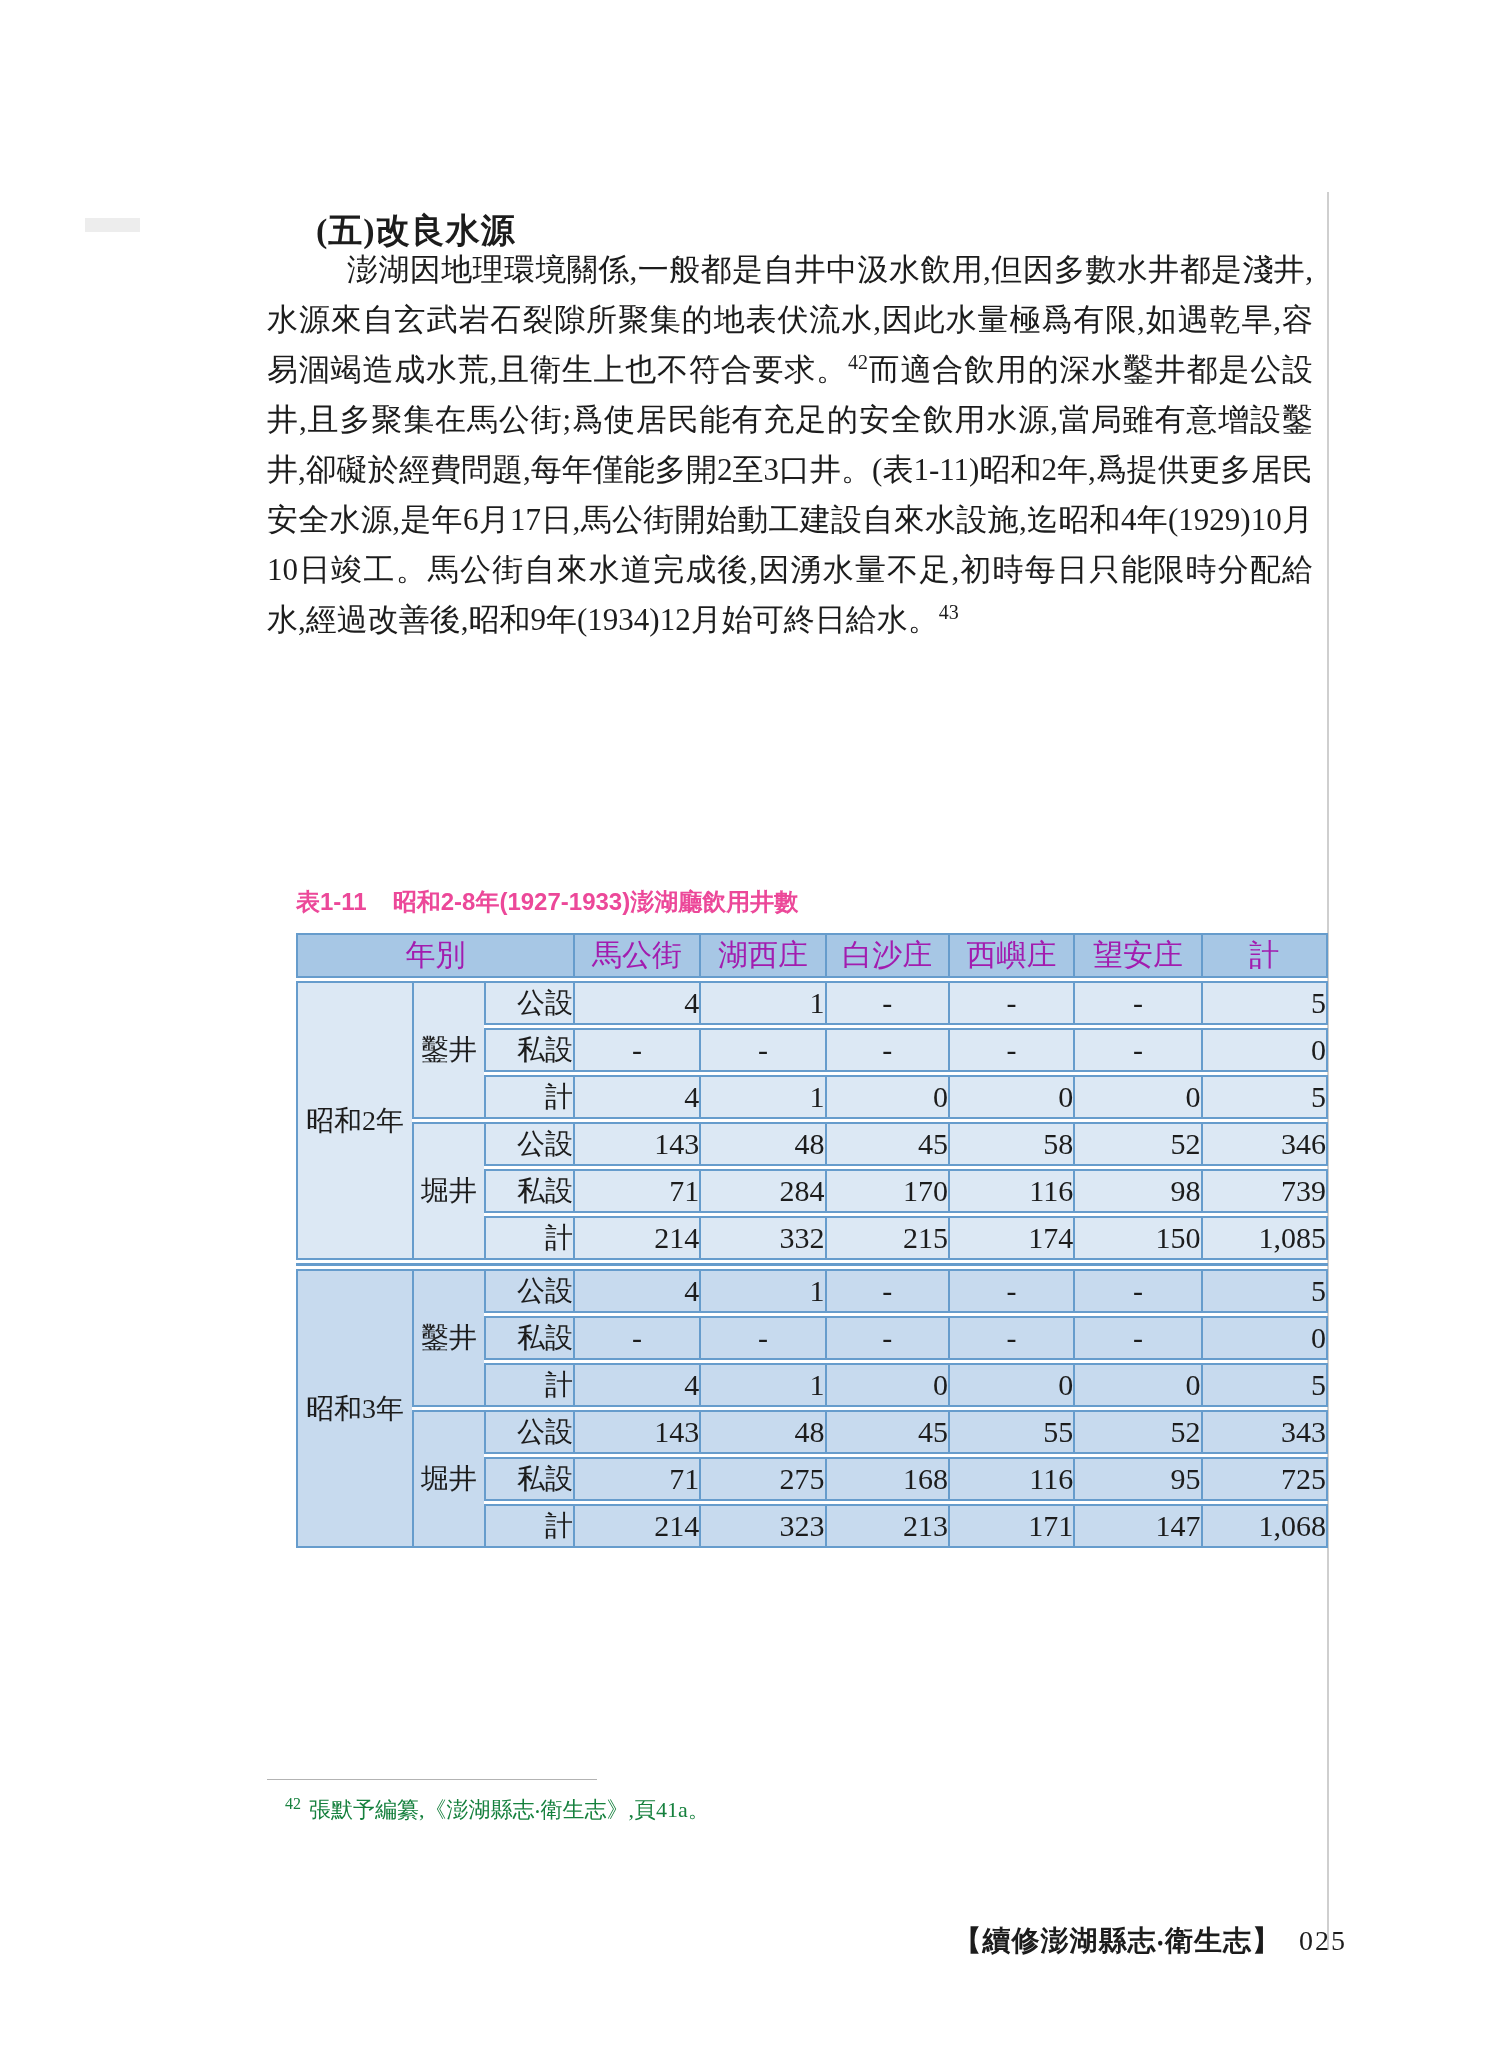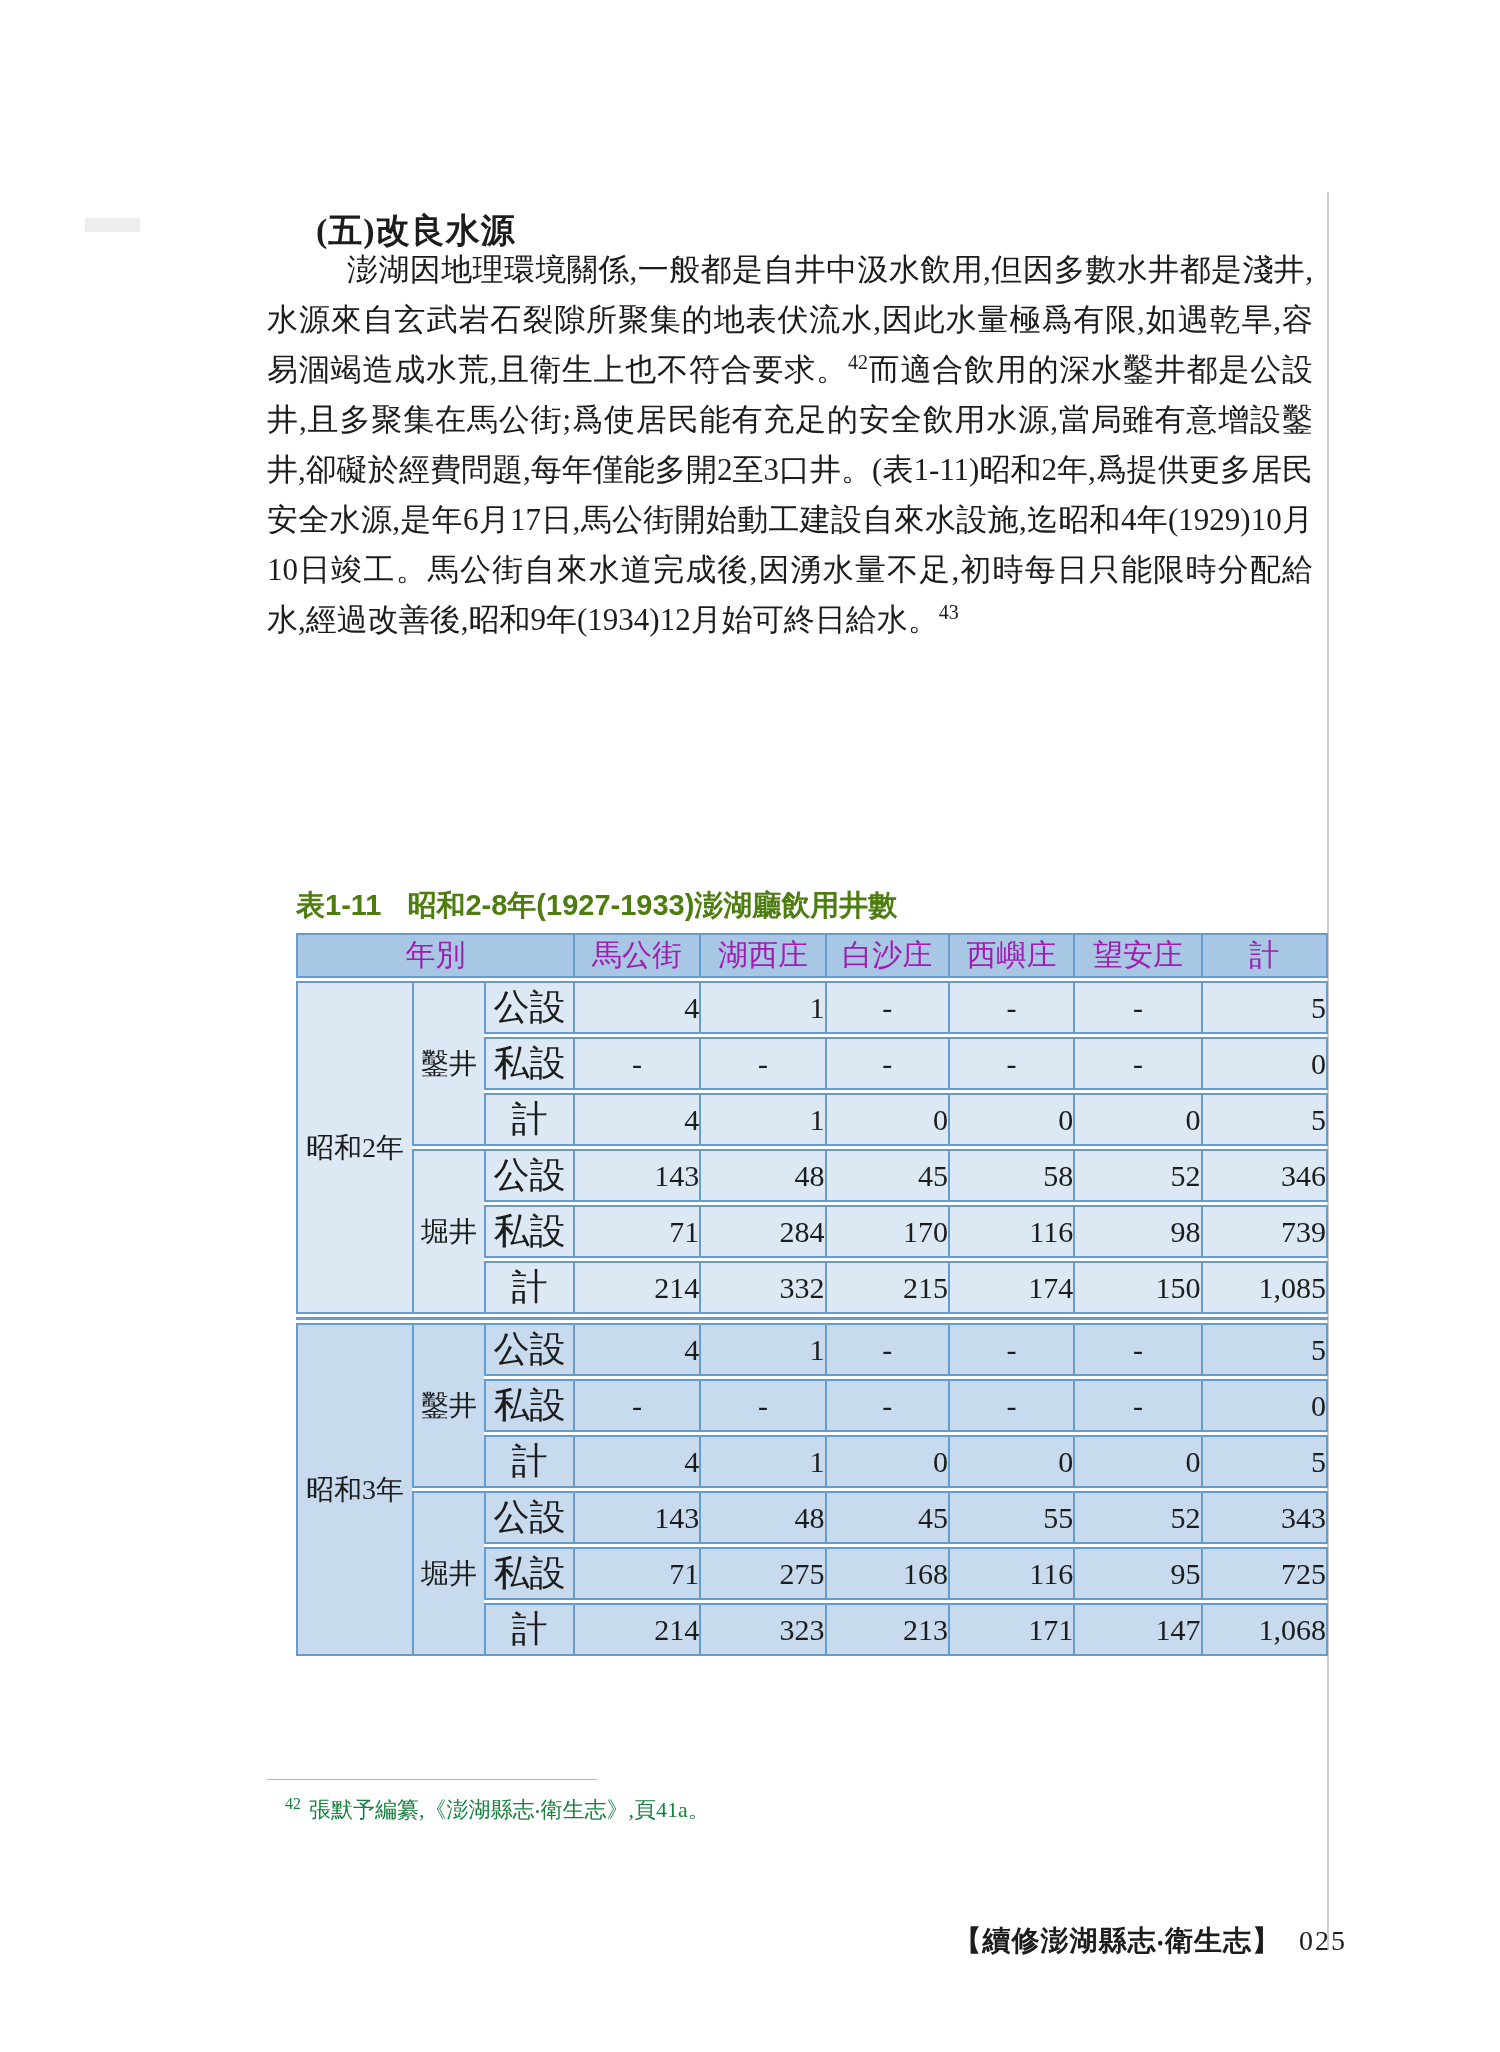--- a/index.html
+++ b/index.html
@@ -19,21 +19,21 @@
   .bodytext{
     position:absolute;left:267px;top:245px;width:1046px;
     font-size:31px;line-height:50px;text-align:justify;
   }
   .bodytext p{margin:0;text-indent:80px;}
   .bodytext sup{font-size:20px;line-height:0;vertical-align:super;}
 
   .tbl-title{
     position:absolute;left:296px;top:886px;
     font-family:"Liberation Sans","DejaVu Sans",sans-serif;
-    font-size:29px;font-weight:bold;color:#4d7c0f;
+    font-size:24px;font-weight:bold;color:#ec4899;
   }
   .tbl-title .tnum{margin-right:26px;}
 
   .wtable{
     position:absolute;left:296px;top:930px;width:1032px;
     border-collapse:separate;border-spacing:0 3px;table-layout:fixed;
   }
   .wtable th,.wtable td{
     border-top:2px solid #66 9ccc;
   }
@@ -43,21 +43,21 @@
   }
   .wtable th:last-child,.wtable td:last-child{border-right:2px solid #669ccc;}
   .wtable thead th{
     background:#a7c7e5;height:38px;font-weight:normal;
     font-size:30px;color:#a21caf;text-align:center;
   }
   .yb1 td{background:#dce8f4;}
   .yb2 td{background:#c7daee;}
   .cy{text-align:center;padding-left:8px;font-size:28px;}
   .cw{text-align:center;font-size:28px;}
-  .co{text-align:center;padding-left:8px;font-size:36px;margin-left:16px;}
+  .co{text-align:right;padding-left:8px;font-size:28px;margin-left:16px;}
   .num{
     text-align:right;padding-right:13px;font-size:30px;
     font-family:"Liberation Serif","DejaVu Serif",serif;
   }
   .num.dash{text-align:center;padding-right:0;}
   .ysep td{height:3px !important;background:#669ccc;border:none;padding:0;}
 
   .fnrule{position:absolute;left:267px;top:1779px;width:330px;height:1px;background:#b3b3b3;}
   .footnotes{position:absolute;left:285px;top:1789px;width:1080px;font-size:22px;color:#15803d;}
   .fn{margin:0 0 14px 0;line-height:30px;}

